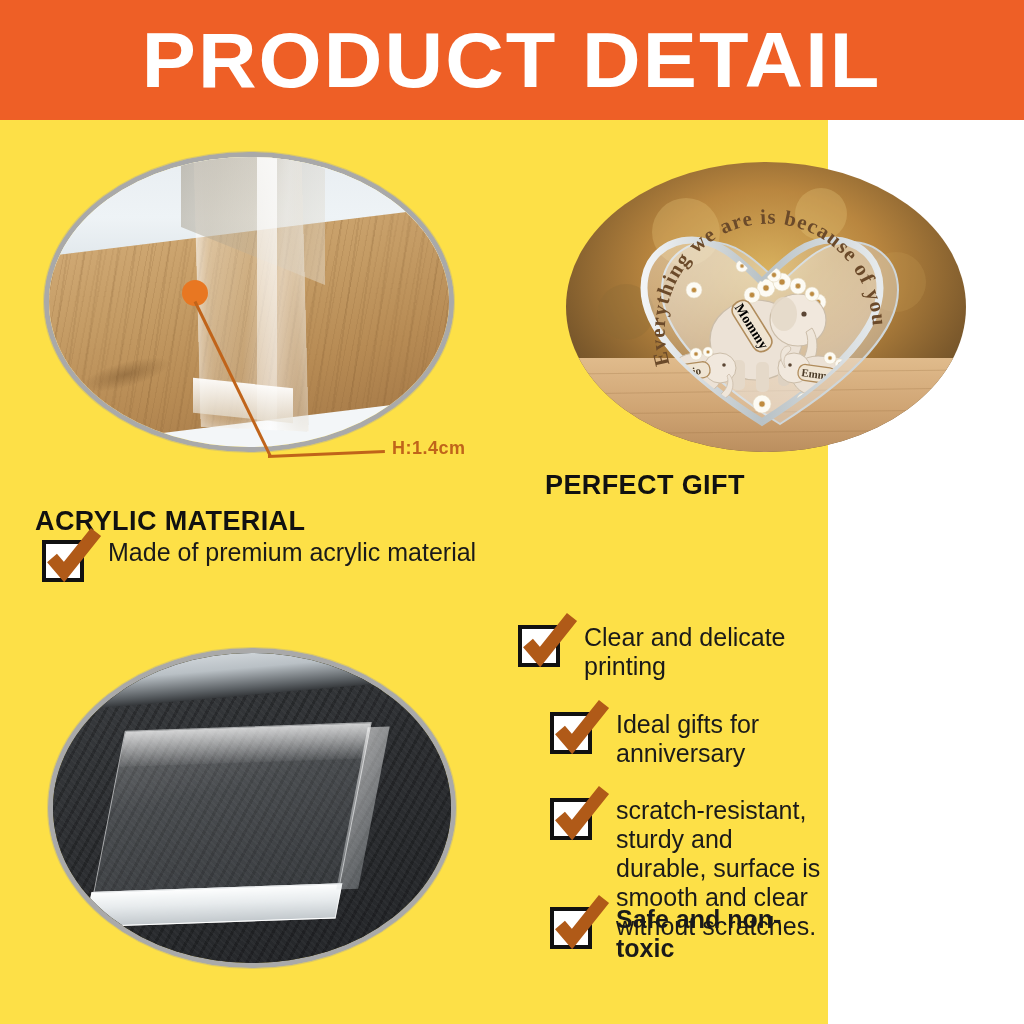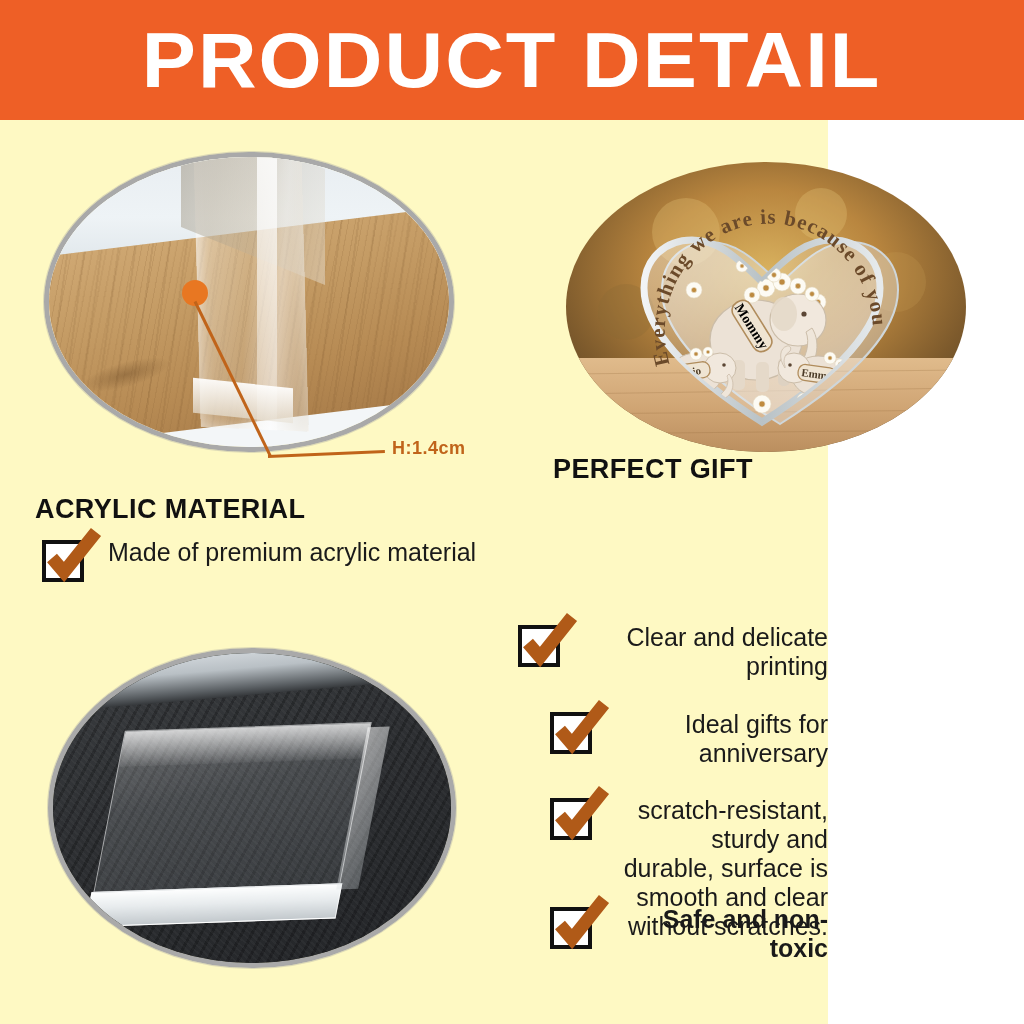--- a/index.html
+++ b/index.html
@@ -2,21 +2,21 @@
 <html><head>
 <meta charset="utf-8">
 <style>
   * { margin:0; padding:0; box-sizing:border-box; }
   html, body {
     width:1024px; height:1024px;
     background:#ffffff;
     font-family:"Liberation Sans", sans-serif;
     overflow:hidden;
   }
-  #page { position:relative; width:828px; height:1024px; background:#fef9c3;text-align:right; }
+  #page { position:relative; width:828px; height:1024px; background:#fde047; }
 
   
   .header-band{
     position:absolute; left:0; top:0; width:1024px; height:120px;
     background:#ee5f26;
     display:flex; align-items:center; justify-content:center;
   }
   .header-title{
     color:#ffffff;
     font-family:"Liberation Sans Narrow","Liberation Sans",sans-serif;
@@ -141,22 +141,22 @@
     position:absolute; left:99%; top:3%; width:9%; height:100%;
     background:linear-gradient(110deg, rgba(255,255,255,.55), rgba(200,208,212,.3));
   }
 
   
   .section-heading{
     position:absolute;
     font-weight:bold; font-size:27px; color:#111111;
     letter-spacing:.4px; white-space:nowrap;
   }
-  #heading-acrylic{ left:35px; top:494px; }
-  #heading-gift{   left:545px; top:454px;margin-left:8px; }
+  #heading-acrylic{ left:35px; top:506px; }
+  #heading-gift{   left:545px; top:470px; }
 
   
   .check-item{ position:absolute; display:flex; align-items:flex-start; }
   .checkbox{
     position:relative; flex:0 0 auto;
     width:42px; height:42px;
     border:4px solid #111111; background:#ffffff;
   }
   .checkbox .tick{
     position:absolute; left:-2px; top:-16px; width:58px; height:58px;

